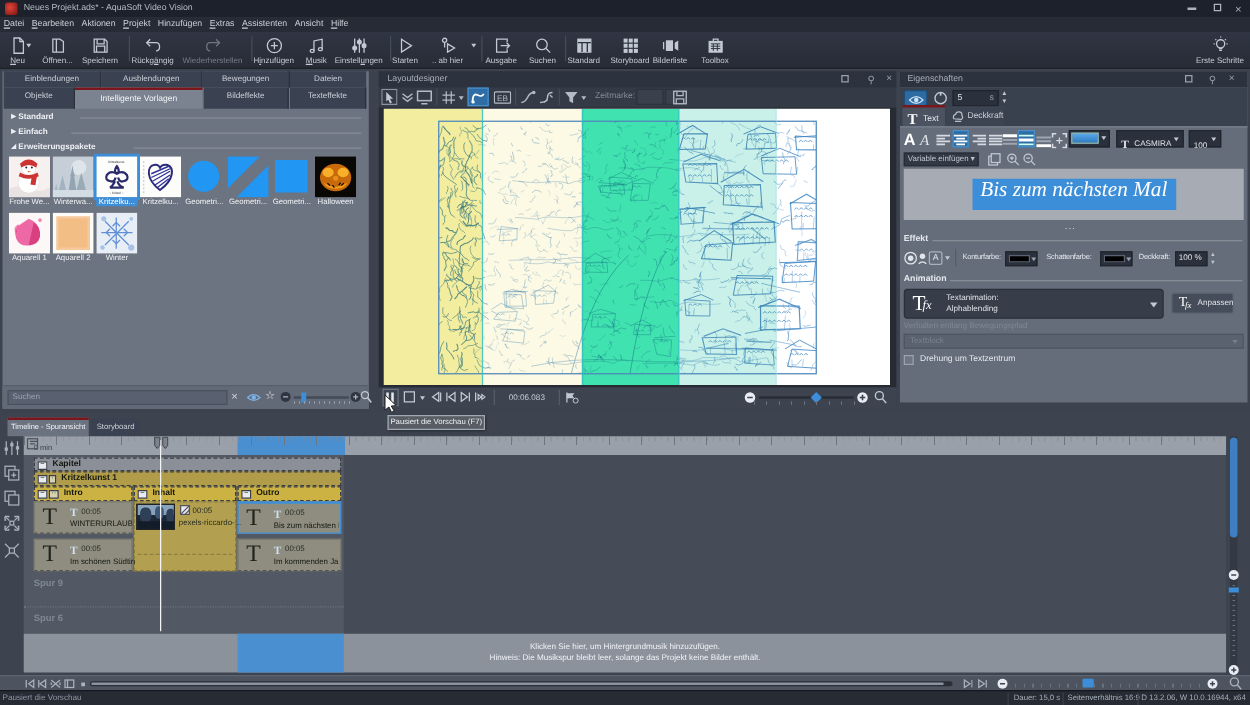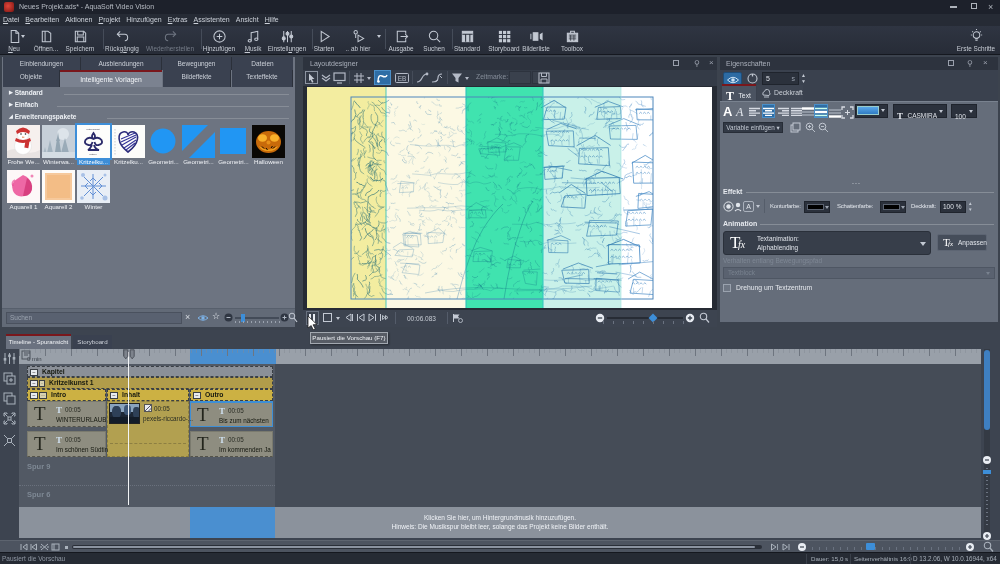--- a/index.html
+++ b/index.html
@@ -1675,20 +1675,24 @@
       </svg>
   <svg class="abs" style="left:85px;top:65px;" width="11" height="11" viewBox="0 0 11 11">
         <circle cx="4.5" cy="4.5" r="3.3" fill="none" stroke="#c3c9d3"></circle>
         <path d="M7 7l3 3M3 4.5h3M4.5 3v3" stroke="#c3c9d3" stroke-width="0.9"></path>
       </svg>
   <svg class="abs" style="left:98px;top:65px;" width="11" height="11" viewBox="0 0 11 11">
         <circle cx="4.5" cy="4.5" r="3.3" fill="none" stroke="#c3c9d3"></circle>
         <path d="M7 7l3 3M3 4.5h3" stroke="#c3c9d3" stroke-width="0.9"></path>
       </svg>
 
+  <div class="abs" style="left:3px;top:78px;width:272px;height:41px;background:#a7acb4;">
+    <div class="abs" style="left:55px;top:8px;width:163px;height:25px;background:#3d8ed8;"></div>
+    <div class="abs" style="left:0;top:7px;width:272px;text-align:center;font-family:'Liberation Serif',serif;font-style:italic;font-size:17px;color:#fff;">Bis zum nächsten Mal</div>
+  </div>
   <div class="abs" style="left:132px;top:121px;font-size:7px;color:#dfe3e9;letter-spacing:1px;">...</div>
 
   <div class="abs" style="left:3px;top:131px;font-size:7px;font-weight:bold;color:#e6e9ee;">Effekt</div>
   <div class="abs" style="left:26px;top:135px;width:248px;height:1px;background:rgba(255,255,255,0.22);"></div>
   <svg class="abs" style="left:3px;top:144px;" width="11" height="11" viewBox="0 0 11 11">
         <circle cx="5.5" cy="5.5" r="4.6" fill="none" stroke="#e2e6ec" stroke-width="1"></circle>
         <circle cx="5.5" cy="5.5" r="2.2" fill="#e2e6ec"></circle>
       </svg>
   <svg class="abs" style="left:14px;top:145px;" width="8" height="10" viewBox="0 0 8 10">
         <circle cx="4" cy="3" r="2.2" fill="#e2e6ec"></circle>

